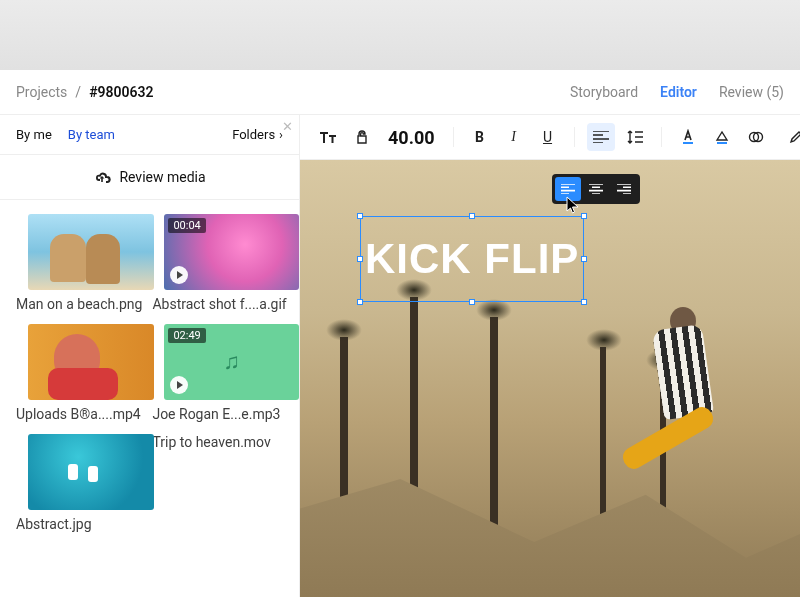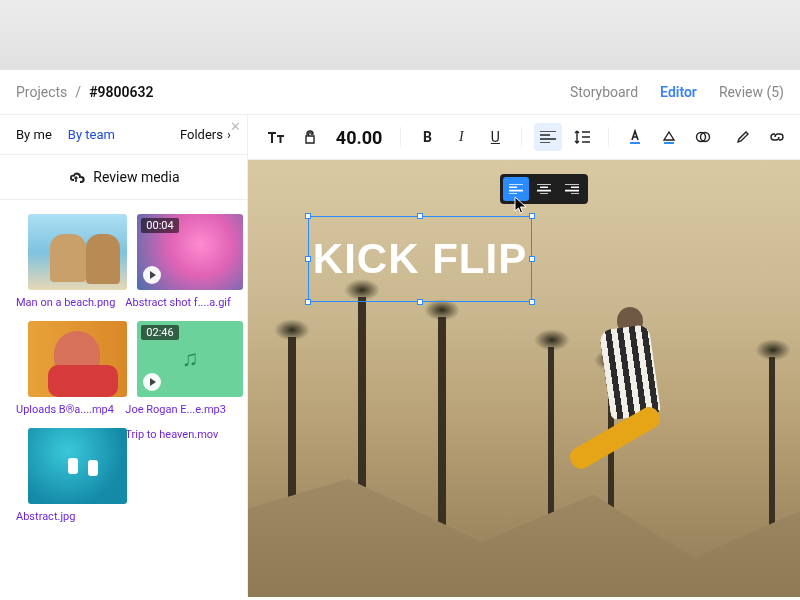--- a/index.html
+++ b/index.html
@@ -19,21 +19,21 @@
 .filters .left { display: flex; gap: 16px; }
 .filters .muted { color: #1d4ed8; }
 .filters .folders { display: flex; align-items: center; gap: 4px; cursor: pointer; margin-left: 6px; }
 .upload-btn { display: flex; align-items: center; justify-content: center; gap: 8px; padding: 14px; border-bottom: 1px solid #eee; cursor: pointer; font-size: 14px; }
 .grid { display: grid; grid-template-columns: 1fr 1fr; gap: 12px 10px; padding: 14px 16px; overflow-y: auto; }
 .card { display: flex; flex-direction: column; gap: 6px; cursor: pointer; }
 .thumb { width: 100%; height: 76px; border-radius: 3px; position: relative; overflow: hidden; margin-left: 12px; }
 .badge { position: absolute; top: 4px; left: 4px; background: rgba(0,0,0,0.55); color: #fff; font-size: 11px; padding: 1px 5px; border-radius: 2px; }
 .play { position: absolute; left: 6px; bottom: 6px; width: 18px; height: 18px; border-radius: 50%; background: rgba(255,255,255,0.95); display: flex; align-items: center; justify-content: center; }
 .play::after { content: ""; border-left: 6px solid #444; border-top: 4px solid transparent; border-bottom: 4px solid transparent; margin-left: 1px; }
-.caption { font-size: 11px; color: #6d28d9; white-space: nowrap; overflow: hidden; text-overflow: ellipsis; }
+.caption { font-size: 14px; color: #404040; white-space: nowrap; overflow: hidden; text-overflow: ellipsis; }
 .canvas-area { flex: 1; display: flex; flex-direction: column; }
 .toolbar { display: flex; align-items: center; gap: 6px; padding: 8px 14px; border-bottom: 1px solid #eee; font-size: 14px; }
 .tb-btn { width: 28px; height: 28px; display: flex; align-items: center; justify-content: center; border-radius: 4px; cursor: pointer; color: #222; }
 .tb-btn.sel { background: #e6f0ff; }
 .tb-num { font-size: 18px; padding: 0 6px; font-weight: bold; }
 .tb-sep { width: 1px; height: 20px; background: #eee; margin: 0 6px; }
 .spacer { flex: 1; }
 .bold { font-weight: 700; }
 .italic { font-style: italic; font-family: Georgia, serif; }
 .underline { text-decoration: underline; }
@@ -114,21 +114,21 @@
       </div>
       <div class="card">
         <div class="thumb" style="background:linear-gradient(90deg,#e8a23a 0%, #d98828 100%);">
           <div style="position:absolute;left:26px;top:10px;width:46px;height:46px;background:#d7715a;border-radius:50% 50% 40% 40%;"></div>
           <div style="position:absolute;left:20px;top:44px;width:70px;height:32px;background:#d63a3a;border-radius:10px;"></div>
         </div>
         <div class="caption">Uploads B®a....mp4</div>
       </div>
       <div class="card">
         <div class="thumb" style="background:#6ad29a;">
-          <div class="badge">02:46</div>
+          <div class="badge">02:49</div>
           <span class="music-note">♫</span>
           <div class="play"></div>
         </div>
         <div class="caption">Joe Rogan E...e.mp3</div>
       </div>
       <div class="card">
         <div class="thumb" style="background:radial-gradient(circle at 40% 30%, #3ac8d9 0%, #148aa8 70%);">
           <div style="position:absolute;left:40px;top:30px;width:10px;height:16px;background:#fff;border-radius:3px;"></div>
           <div style="position:absolute;left:60px;top:32px;width:10px;height:16px;background:#fff;border-radius:3px;"></div>
         </div>

